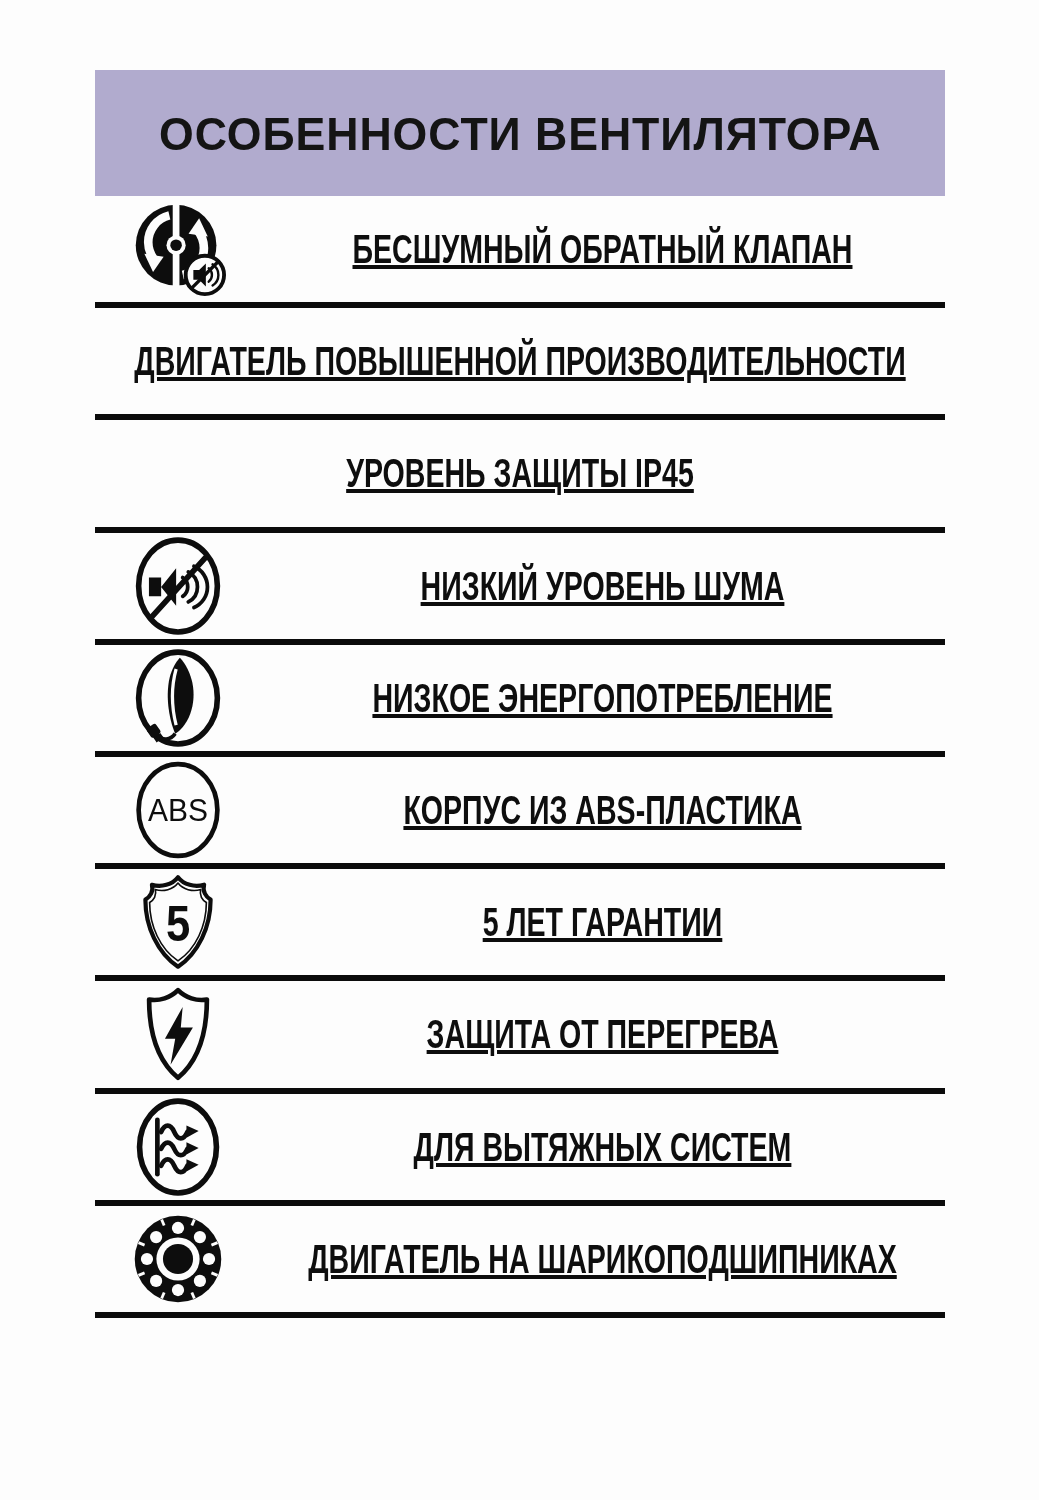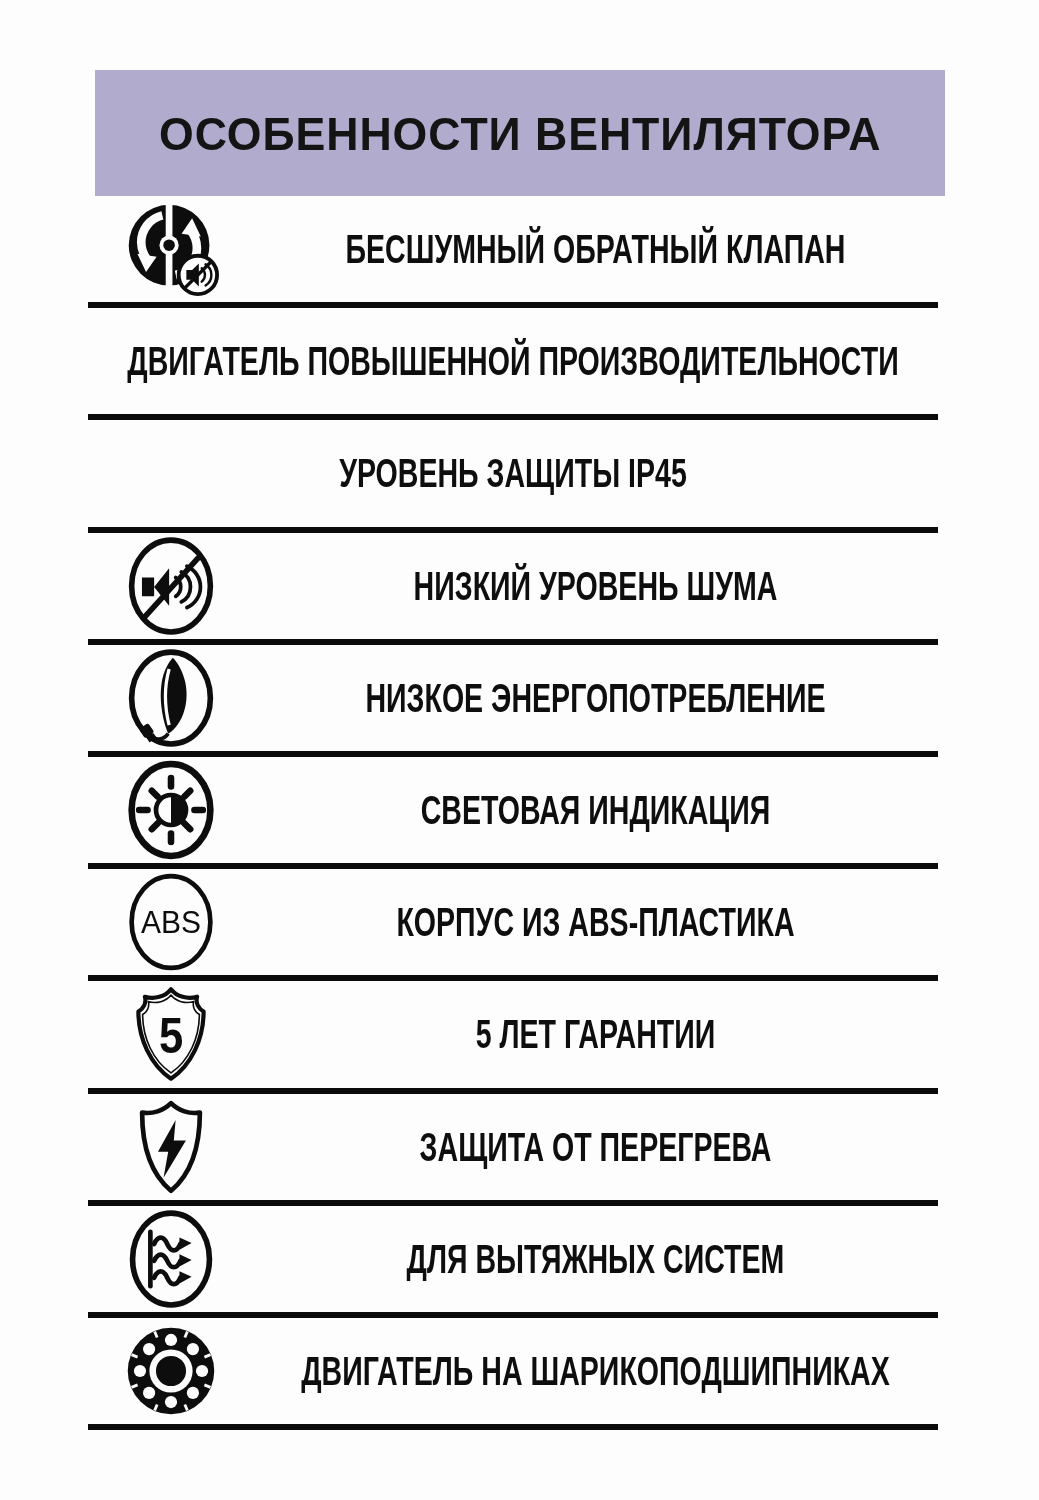--- a/index.html
+++ b/index.html
@@ -10,21 +10,21 @@
     color:#0d0d0d;
   }
   .banner {
     position:absolute; left:95px; top:70px; width:850px; height:126px;
     background:#b1abce; display:flex; align-items:center; justify-content:center;text-align:center;
   }
   .banner .title {
     font-size:47px; font-weight:bold; letter-spacing:1px; color:#141414;
     transform:scaleX(0.95); transform-origin:center; white-space:nowrap;
   }
-  .features { position:absolute; left:88px; top:196px; width:850px; }
+  .features { position:absolute; left:95px; top:196px; width:850px;text-decoration:underline; }
   .feature-row {
     box-sizing:border-box; height:112.2px;
     border-bottom:6px solid #0b0b0b;
     display:flex; align-items:center;
   }
   .icon-cell { width:165px; flex:none; display:flex; align-items:center; justify-content:center; }
   .text-cell { flex:1; overflow:visible; }
   .text-cell .label {
     display:block; width:140%; margin-left:-20%;
     transform:scaleX(0.714); transform-origin:center;
@@ -108,42 +108,20 @@
             <line x1="19" y1="94" x2="19" y2="100" class="ink-stroke" stroke-width="3"></line>
             <line x1="25" y1="94" x2="25" y2="100" class="ink-stroke" stroke-width="3"></line>
           </g>
         </svg>
       </div>
       <div class="text-cell">
         <span class="label">НИЗКОЕ ЭНЕРГОПОТРЕБЛЕНИЕ</span>
       </div>
     </div>
 
-    <div class="feature-row">
-      <div class="icon-cell">
-        <svg width="90" height="100" viewBox="0 0 96 106">
-          <ellipse cx="48" cy="53" rx="42" ry="49" fill="#fdfdfd" class="ink-stroke" stroke-width="7"></ellipse>
-          <circle cx="48" cy="53" r="16" fill="#fdfdfd" class="ink-stroke" stroke-width="5"></circle>
-          <path d="M48,37 a16,16 0 0 1 0,32 z" fill="#0d0d0d"></path>
-          <g class="ink-stroke" stroke-width="7" stroke-linecap="round">
-            <line x1="48" y1="28" x2="48" y2="19"></line>
-            <line x1="62.1" y1="38.9" x2="68.5" y2="32.5"></line>
-            <line x1="73" y1="53" x2="82" y2="53"></line>
-            <line x1="62.1" y1="67.1" x2="68.5" y2="73.5"></line>
-            <line x1="48" y1="78" x2="48" y2="87"></line>
-            <line x1="33.9" y1="67.1" x2="27.5" y2="73.5"></line>
-            <line x1="23" y1="53" x2="14" y2="53"></line>
-            <line x1="33.9" y1="38.9" x2="27.5" y2="32.5"></line>
-          </g>
-        </svg>
-      </div>
-      <div class="text-cell">
-        <span class="label">СВЕТОВАЯ ИНДИКАЦИЯ</span>
-      </div>
-    </div>
 
     <div class="feature-row">
       <div class="icon-cell">
         <svg width="90" height="100" viewBox="0 0 96 106">
           <ellipse cx="48" cy="53" rx="42" ry="49" fill="#fdfdfd" class="ink-stroke" stroke-width="5"></ellipse>
           <text x="48" y="65" text-anchor="middle" font-size="34" font-weight="400" textLength="64" lengthAdjust="spacingAndGlyphs">ABS</text>
         </svg>
       </div>
       <div class="text-cell">
         <span class="label">КОРПУС ИЗ ABS-ПЛАСТИКА</span>

